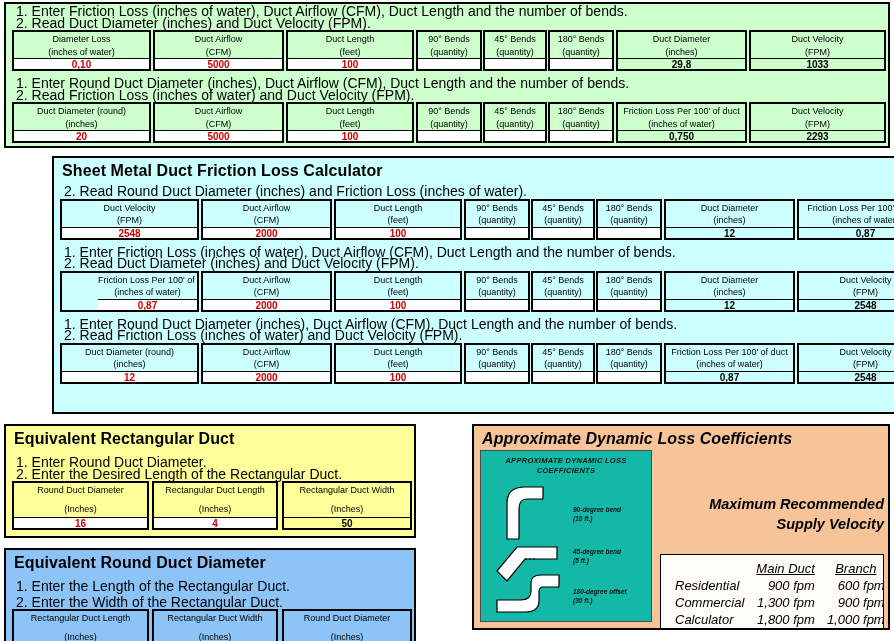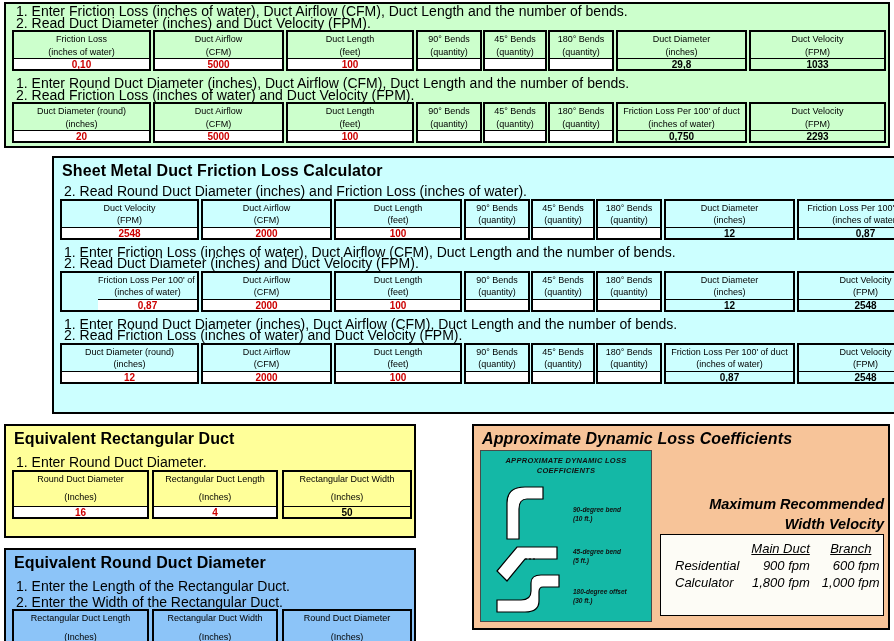--- a/index.html
+++ b/index.html
@@ -145,21 +145,21 @@
 
 <div class="page">
 
   <div class="panel green" style="left:4px; top:2px; width:886px; height:146px;">
     <div style="padding-top:2px;">
       <div class="instr">1. Enter Friction Loss (inches of water), Duct Airflow (CFM), Duct Length  and the number of bends.</div>
       <div class="instr">2. Read Duct Diameter (inches) and Duct Velocity (FPM).</div>
       <div class="fieldrow">
           <div class="fld input" style="left: 6px; width: 139px;">
             <div class="hd">
-              <span>Friction Loss</span>
+              <span>Diameter Loss</span>
               <span>(inches of water)</span>
             </div>
             <div class="val">0,10</div>
           </div>
           <div class="fld input" style="left: 147px; width: 131px;">
             <div class="hd">
               <span>Duct Airflow</span>
               <span>(CFM)</span>
             </div>
             <div class="val">5000</div>
@@ -459,20 +459,21 @@
             <div class="val">2548</div>
           </div>
         </div>
     </div>
   </div>
 
   <div class="panel yellow" style="left:4px; top:424px; width:412px; height:114px;">
     <div class="panel-title">Equivalent Rectangular Duct</div>
     <div style="padding-top:7px;">
       <div class="instr">1. Enter Round Duct Diameter.</div>
+      <div class="instr">2. Enter the Desired Length of the Rectangular Duct.</div>
       <div class="fieldrow" style="height:49px;">
           <div class="fld input" style="left: 6px; width: 137px; height: 49px;">
             <div class="hd" style="flex: 0 0 34px;">
               <span>Round Duct Diameter</span>
               <span style="padding-top: 6px;">(Inches)</span>
             </div>
             <div class="val">16</div>
           </div>
           <div class="fld input" style="left: 146px; width: 126px; height: 49px;">
             <div class="hd" style="flex: 0 0 34px;">
@@ -539,38 +540,43 @@
 
       <div class="figlabel" style="left:92px; top:55px;">90-degree bend</div>
       <div class="figlabel" style="left:92px; top:64px;">(10 ft.)</div>
       <div class="figlabel" style="left:92px; top:97px;">45-degree bend</div>
       <div class="figlabel" style="left:92px; top:106px;">(5 ft.)</div>
       <div class="figlabel" style="left:92px; top:137px;">180-degree offset</div>
       <div class="figlabel" style="left:92px; top:146px;">(30 ft.)</div>
     </div>
 
     <div class="veltitle" style="left:186px; top:68px; width:224px;">Maximum Recommended</div>
-    <div class="veltitle" style="left:186px; top:88px; width:224px;">Width Velocity</div>
-
-    <div class="veltable" style="left:186px; top:108px; width:224px; height:82px;">
+    <div class="veltitle" style="left:186px; top:88px; width:224px;">Supply Velocity</div>
+
+    <div class="veltable" style="left:186px; top:128px; width:224px; height:82px;">
       <table>
         <thead>
           <tr>
             <th class="blankhd"></th>
             <th>Main Duct</th>
             <th>Branch</th>
           </tr>
         </thead>
         <tbody>
           <tr>
             <td class="cat">Residential</td>
             <td class="num">900 fpm</td>
             <td class="num">600 fpm</td>
           </tr>
           <tr>
+            <td class="cat">Commercial</td>
+            <td class="num">1,300 fpm</td>
+            <td class="num">900 fpm</td>
+          </tr>
+          <tr>
             <td class="cat">Calculator</td>
             <td class="num">1,800 fpm</td>
             <td class="num">1,000 fpm</td>
           </tr>
         </tbody>
       </table>
     </div>
   </div>
 
 </div>

